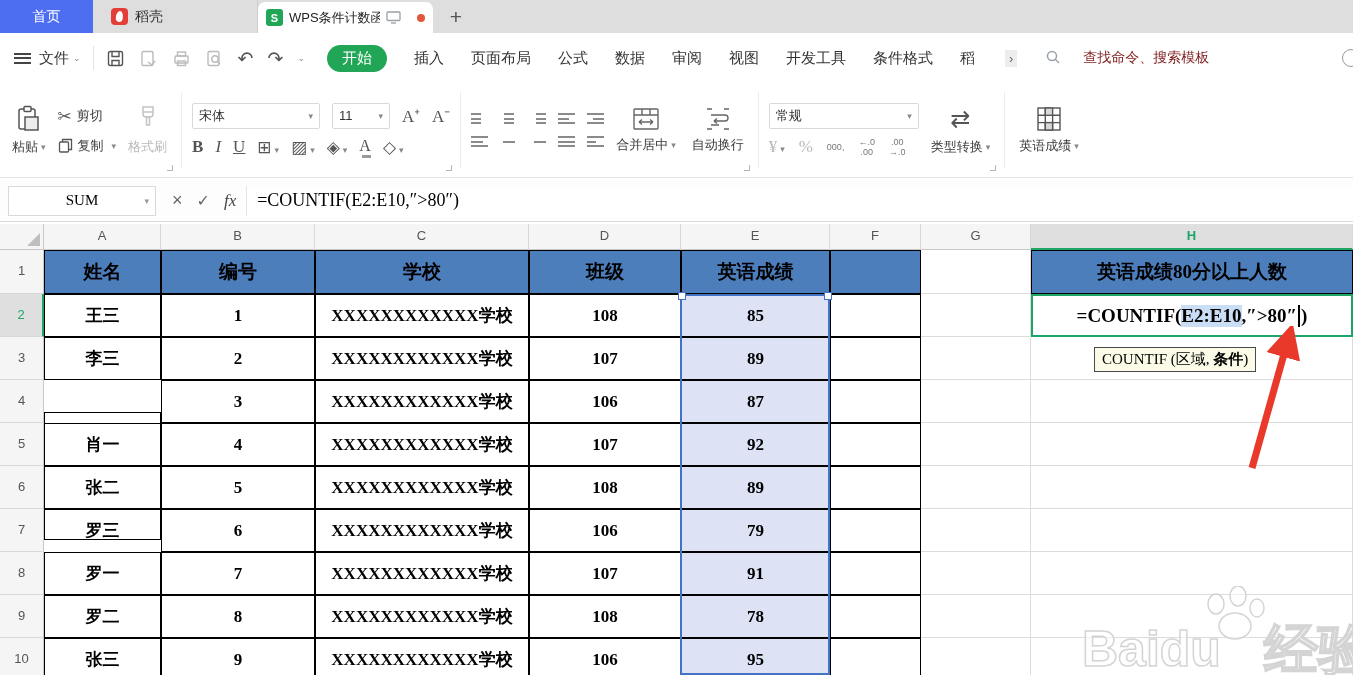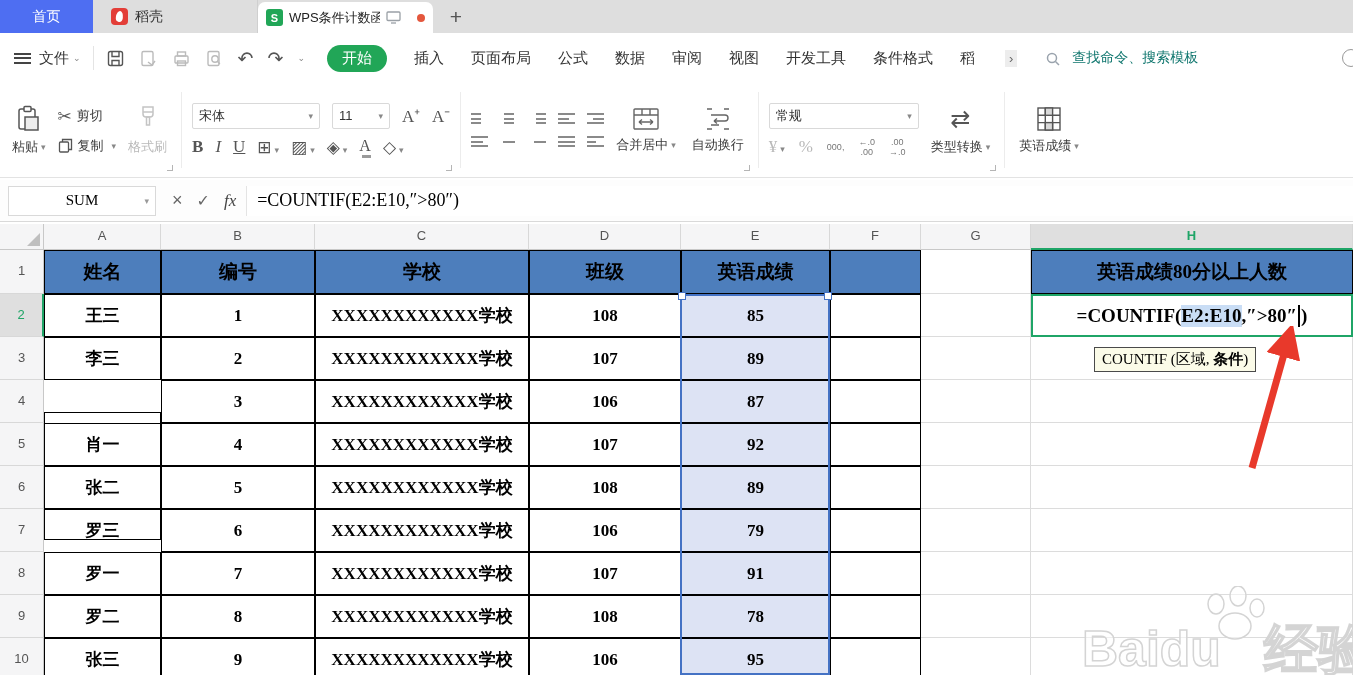--- a/index.html
+++ b/index.html
@@ -26,21 +26,21 @@
   .file-lbl { font-size:15px; color:#333; margin:0 4px 0 8px; }
   .caret-s { font-size:9px; color:#888; }
   .vdiv { width:1px; height:24px; background:#E4E4E4; margin:0 12px; }
   .qicons { display:flex; align-items:center; gap:14px; color:#555; }
   .qicons svg { display:block; }
   .undo-redo { font-size:19px; color:#555; }
   .menu-items { display:flex; align-items:center; gap:27px; margin-left:22px; font-size:15px; color:#333; white-space:nowrap; }
   .mi-active { background:#21A657; color:#fff; padding:4px 15px; border-radius:15px; font-size:15px; }
   .mi-more { color:#666; background:#EDEDED; padding:1px 4px; font-size:13px; }
   .mi-trunc { width:18px; overflow:hidden; display:inline-block; }
-  .searchbox { margin-left:28px; display:flex; align-items:flex-end; gap:11px; color:#0f766e; font-size:14px; white-space:nowrap; }
+  .searchbox { margin-left:28px; display:flex; align-items:flex-start; gap:22px; color:#7f1d1d; font-size:14px; white-space:nowrap; }
   .ring { position:absolute; right:-7px; top:16px; width:18px; height:18px; border:1.5px solid #999; border-radius:50%; }
 
   
   .toolbar { position:absolute; left:0; top:83px; width:1353px; height:95px; background:#fff; border-bottom:1px solid #E3E3E3; display:flex; align-items:center; padding:0 8px; gap:10px; }
   .grp { position:relative; display:flex; align-items:center; gap:8px; height:82px; }
   .gdiv { width:1px; height:76px; background:#ECECEC; }
   .lnch { position:absolute; right:-2px; bottom:0; width:6px; height:6px; border-right:1.5px solid #B5B5B5; border-bottom:1.5px solid #B5B5B5; }
   .bigbtn { display:flex; flex-direction:column; align-items:center; justify-content:center; gap:5px; color:#3B3B3B; font-size:13px; padding:2px 4px; }
   .bigbtn .blab { display:flex; align-items:center; }
   .disabled, .disabled svg { color:#B9B9B9 !important; stroke:#C4C4C4 !important; }

